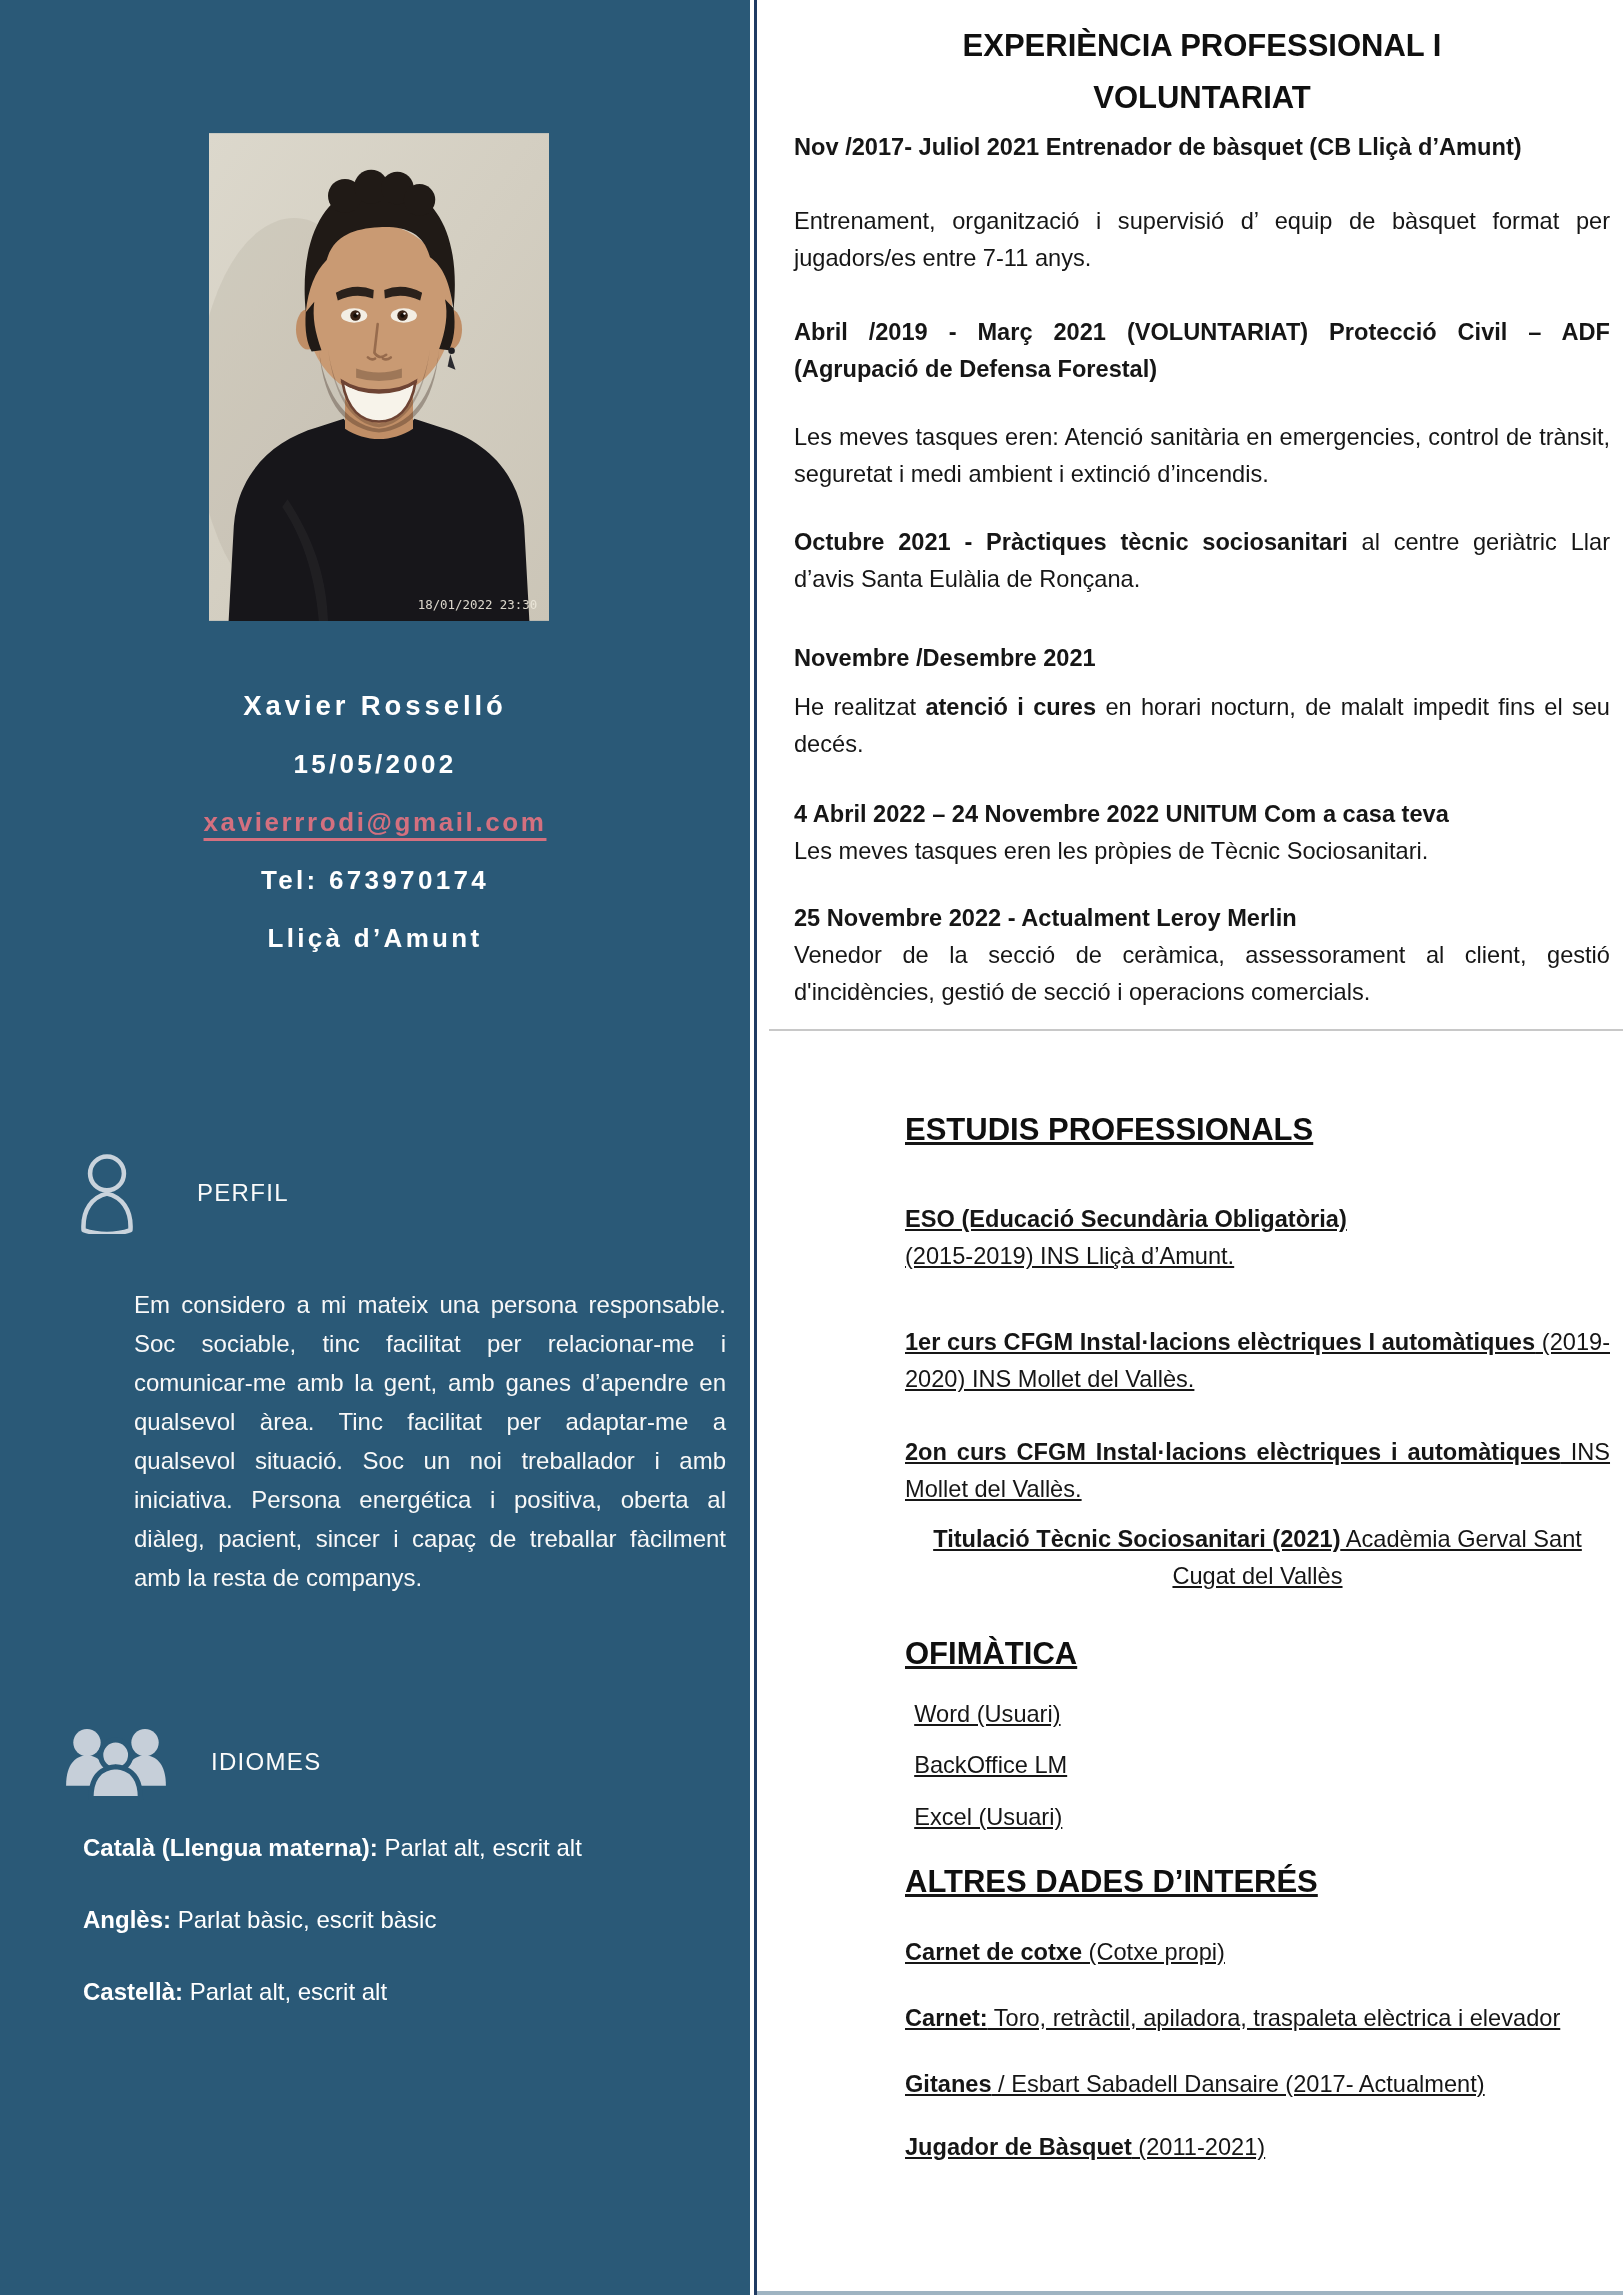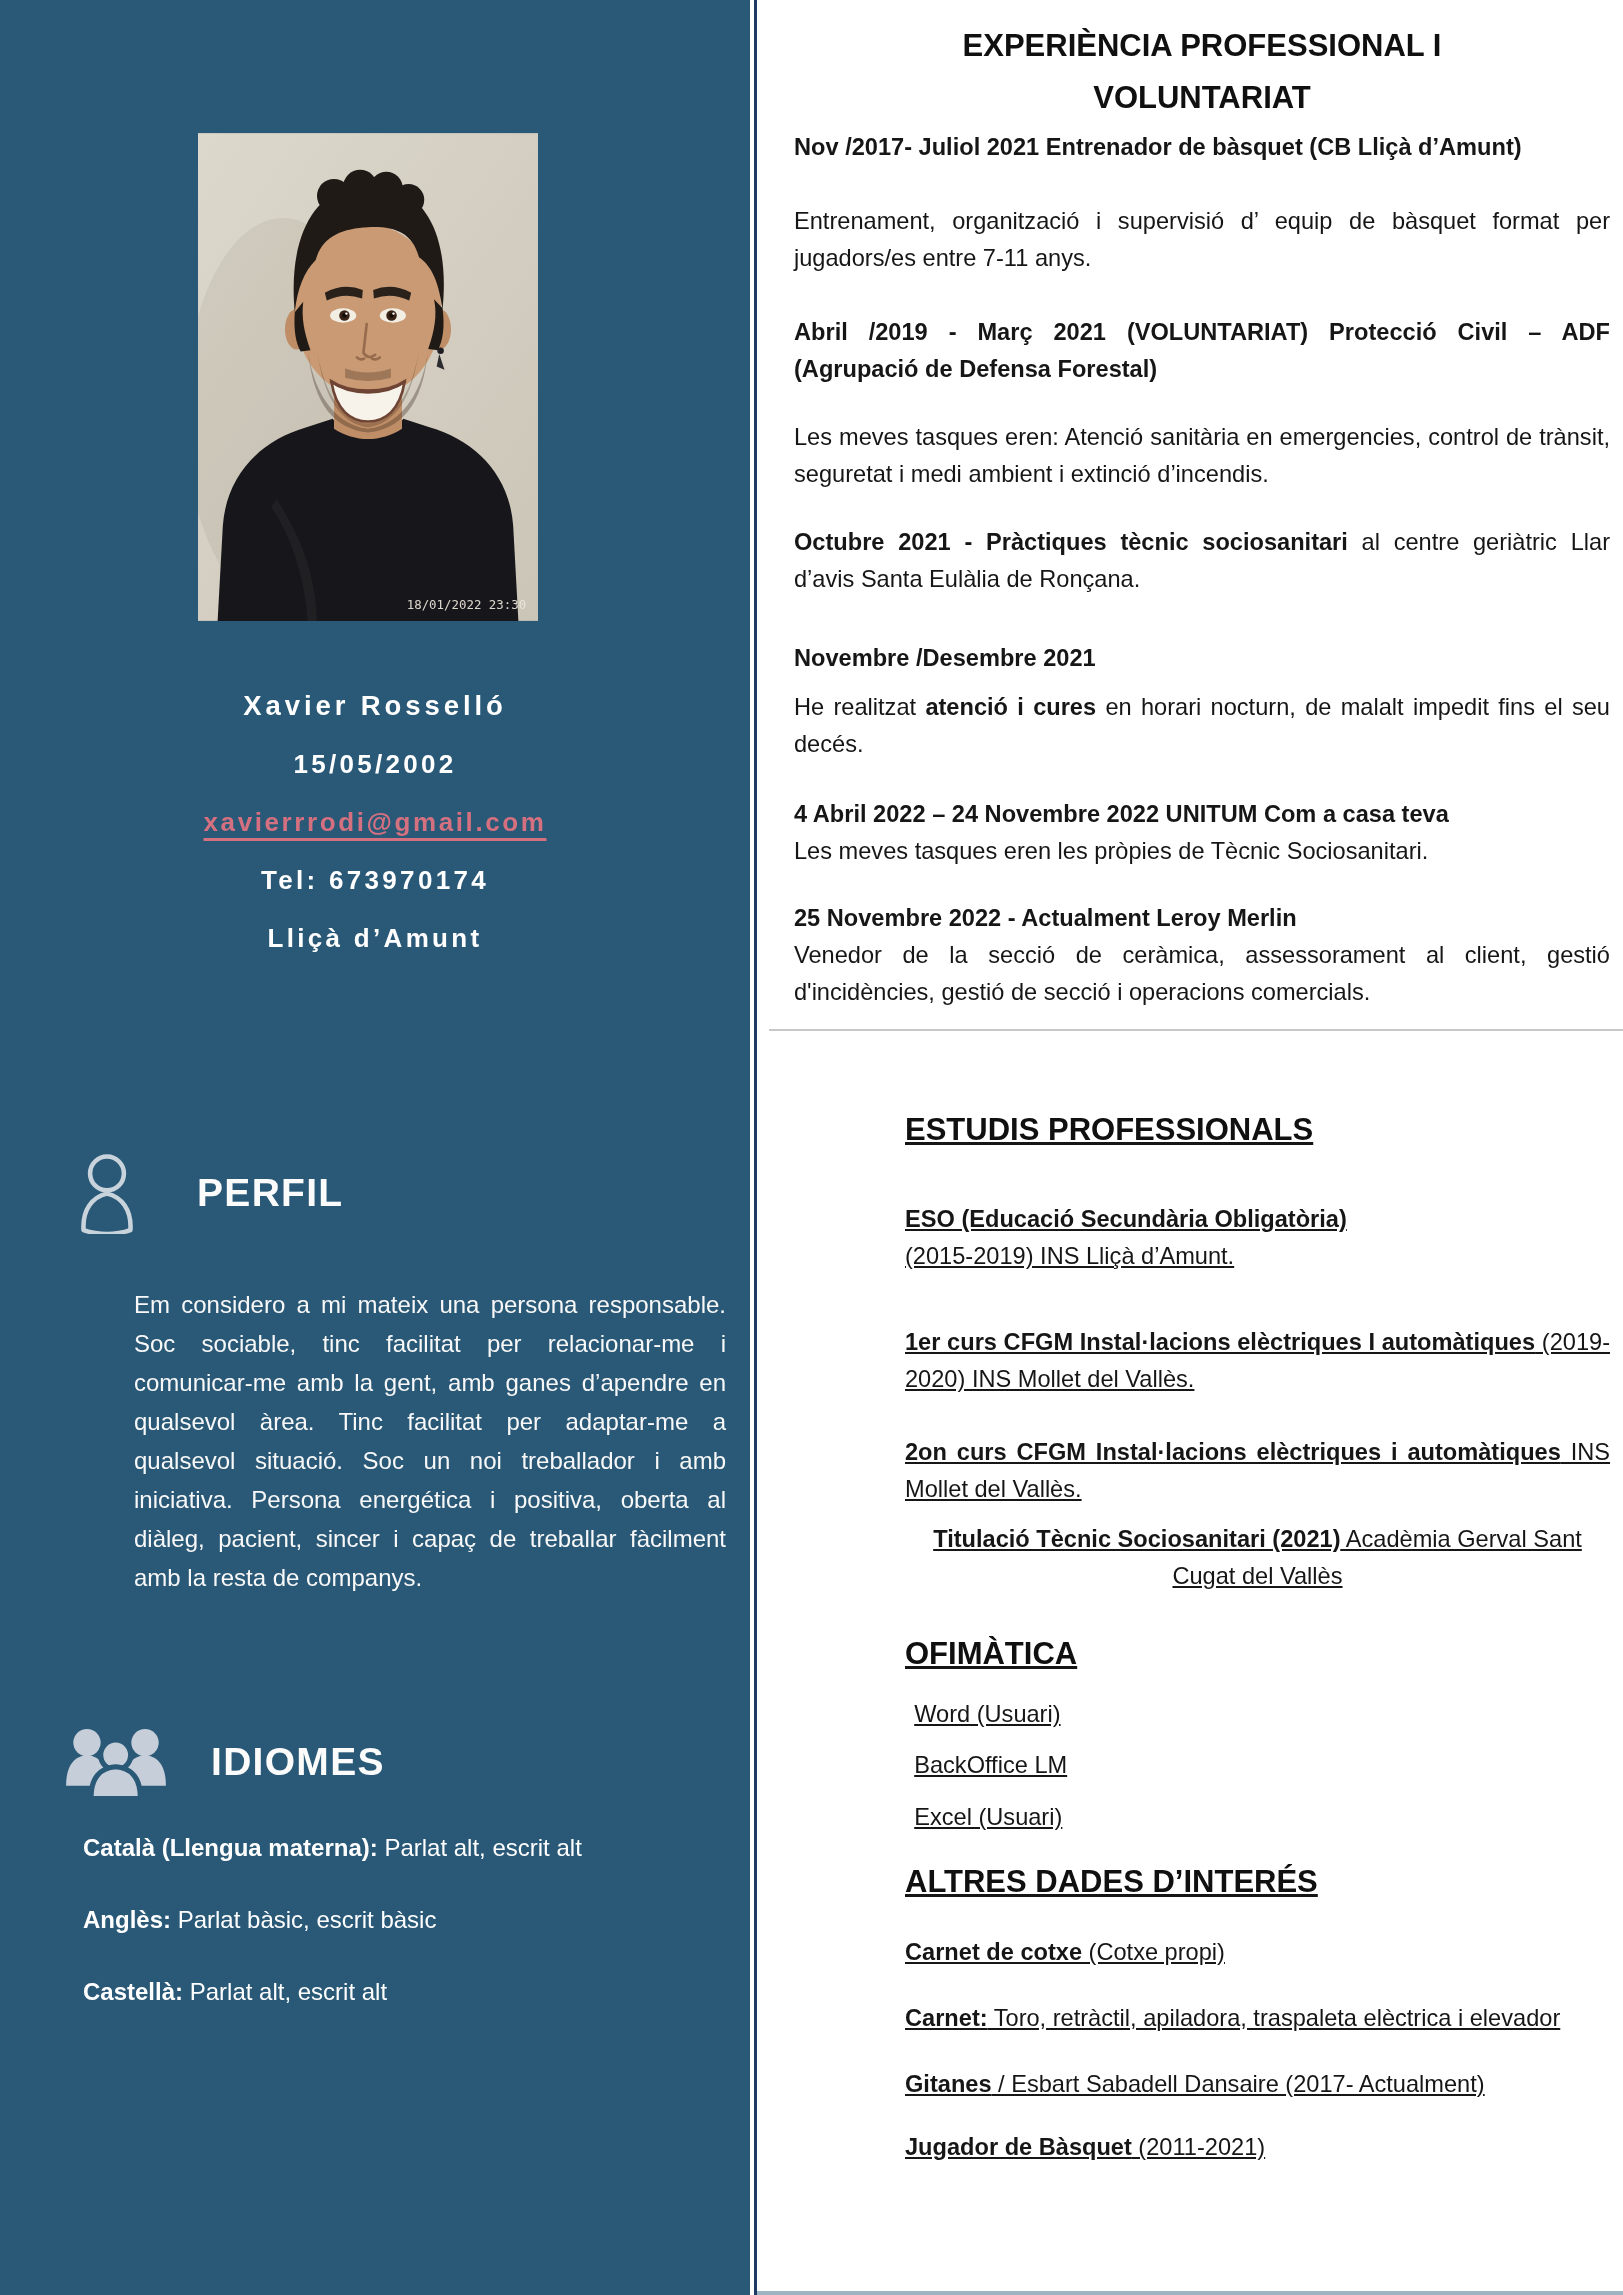--- a/index.html
+++ b/index.html
@@ -9,35 +9,35 @@
     font-family:"Liberation Sans","DejaVu Sans",sans-serif; color:#141414; overflow:hidden;
   }
 
   
   .sidebar {
     position:absolute; left:0; top:0; width:750px; height:2295px;
     background:#2A5977; color:#ffffff;
   }
   .vline { position:absolute; left:754px; top:0; width:3.3px; height:2295px; background:#1F3B63; }
 
-  .photo { position:absolute; left:198px; top:133px; width:349px; height:488px; }
+  .photo { position:absolute; left:209px; top:133px; width:349px; height:488px; }
   .photo svg { display:block; }
 
   .contact { position:absolute; left:0; top:677px; width:100%; text-align:center; }
   .contact-line { font-size:26px; font-weight:bold; letter-spacing:3.3px; line-height:58px; white-space:nowrap; }
   .contact-line.name { font-size:27.5px; letter-spacing:3.9px; }
   .contact-line a {
     color:#D4707F; text-decoration:underline; text-decoration-thickness:2.6px; text-underline-offset:6.5px;
     letter-spacing:2.6px; font-weight:bold;
   }
 
   .side-row { position:absolute; display:flex; align-items:center; }
   .perfil-row   { left:77px; top:1150px; gap:60px; height:86px; }
   .idiomes-row  { left:62px;  top:1719px; gap:41px; height:86px; }
-  .side-heading { font-size:39px; font-weight:bold; letter-spacing:1.3px; color:#FBFBFB; }
+  .side-heading { font-size:24px; font-weight:normal; letter-spacing:1.3px; color:#FBFBFB; }
 
   .profile-text {
     position:absolute; left:134px; top:1261px; width:592px;
     font-size:24px; line-height:39px; text-align:justify; color:#F8F8F8;
   }
 
   .languages { position:absolute; left:83px; top:1832px; width:635px; }
   .lang-line { font-size:24px; line-height:31px; margin-bottom:41px; }
   .b { font-weight:bold; }
 

